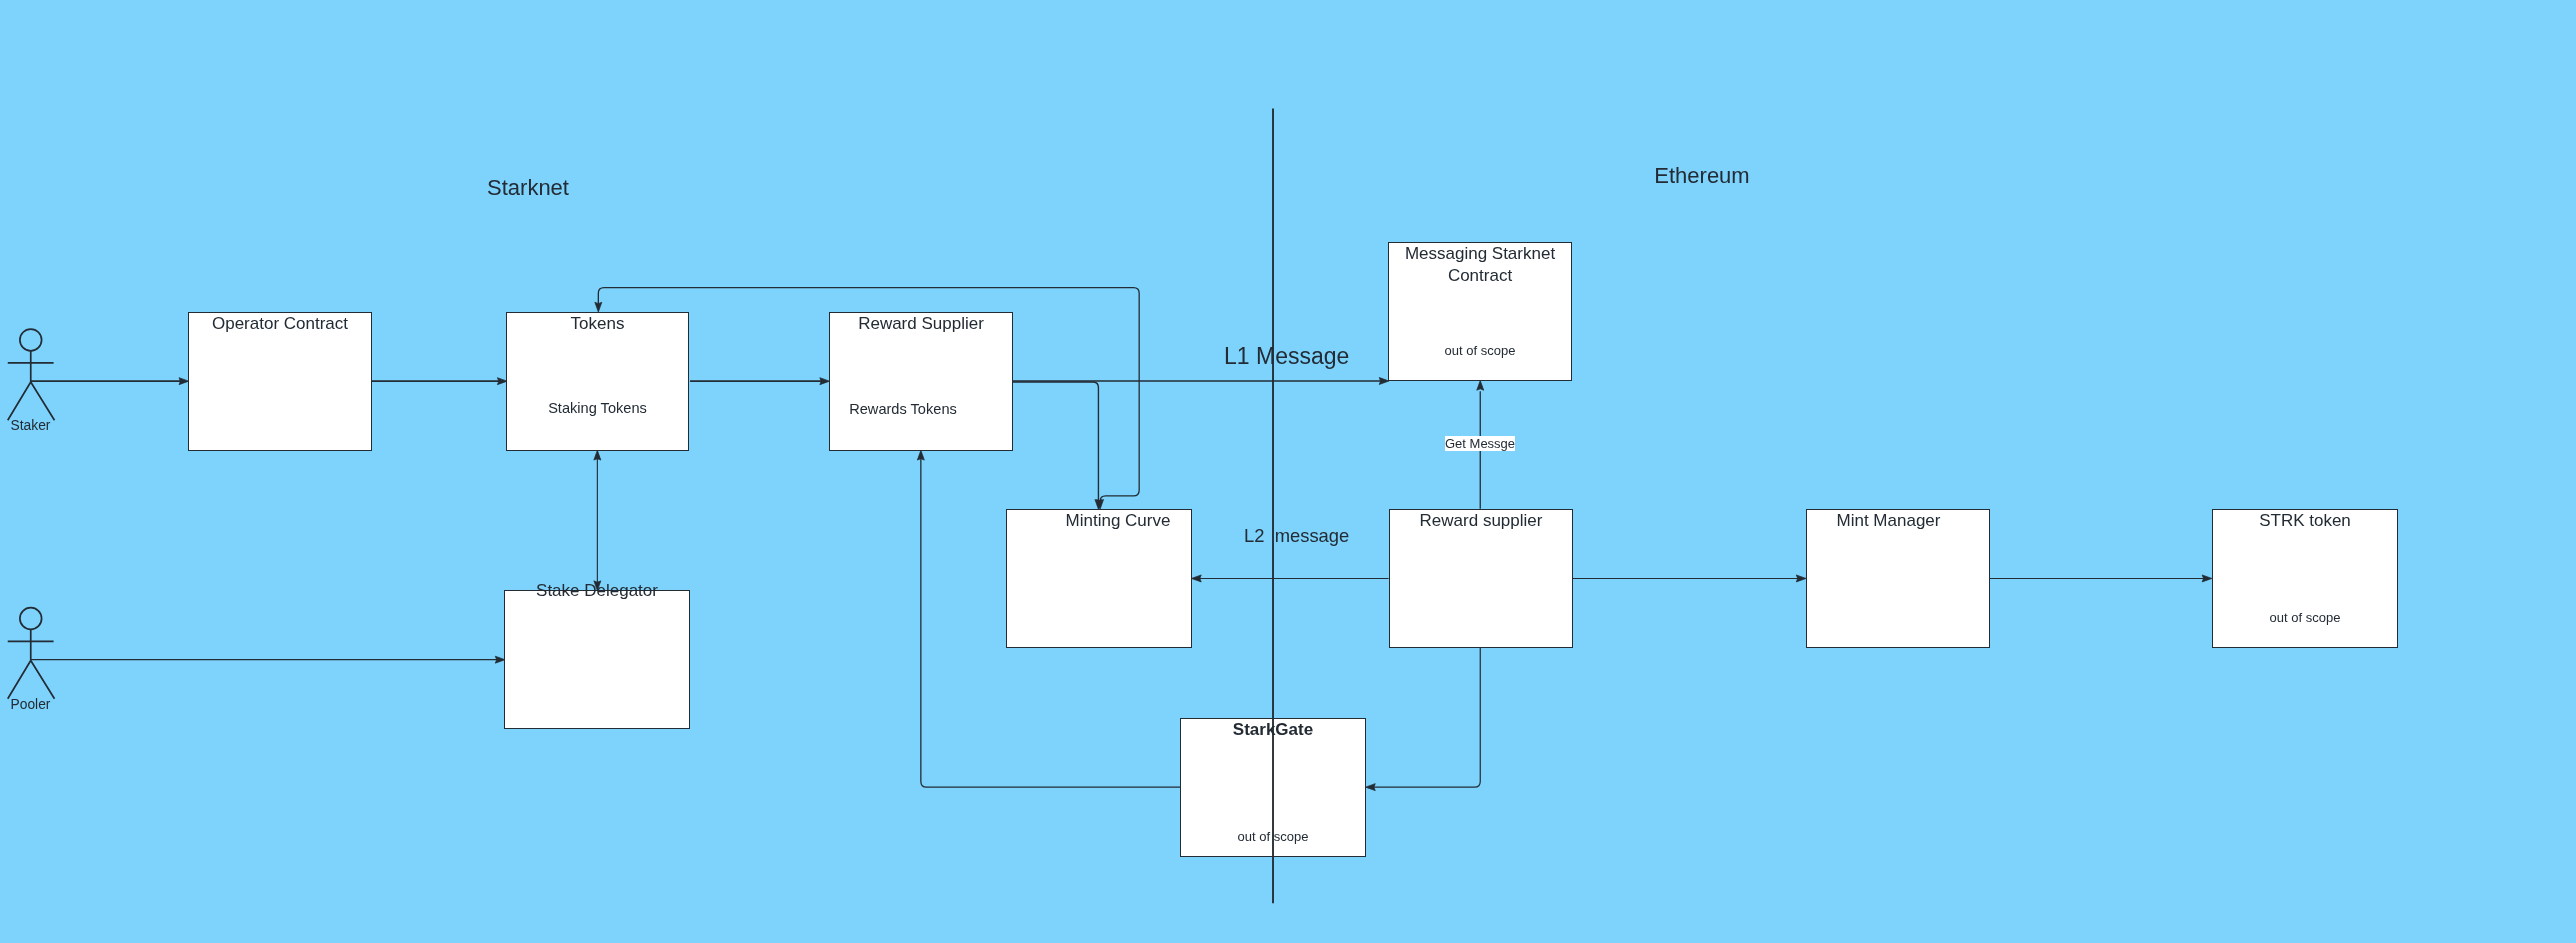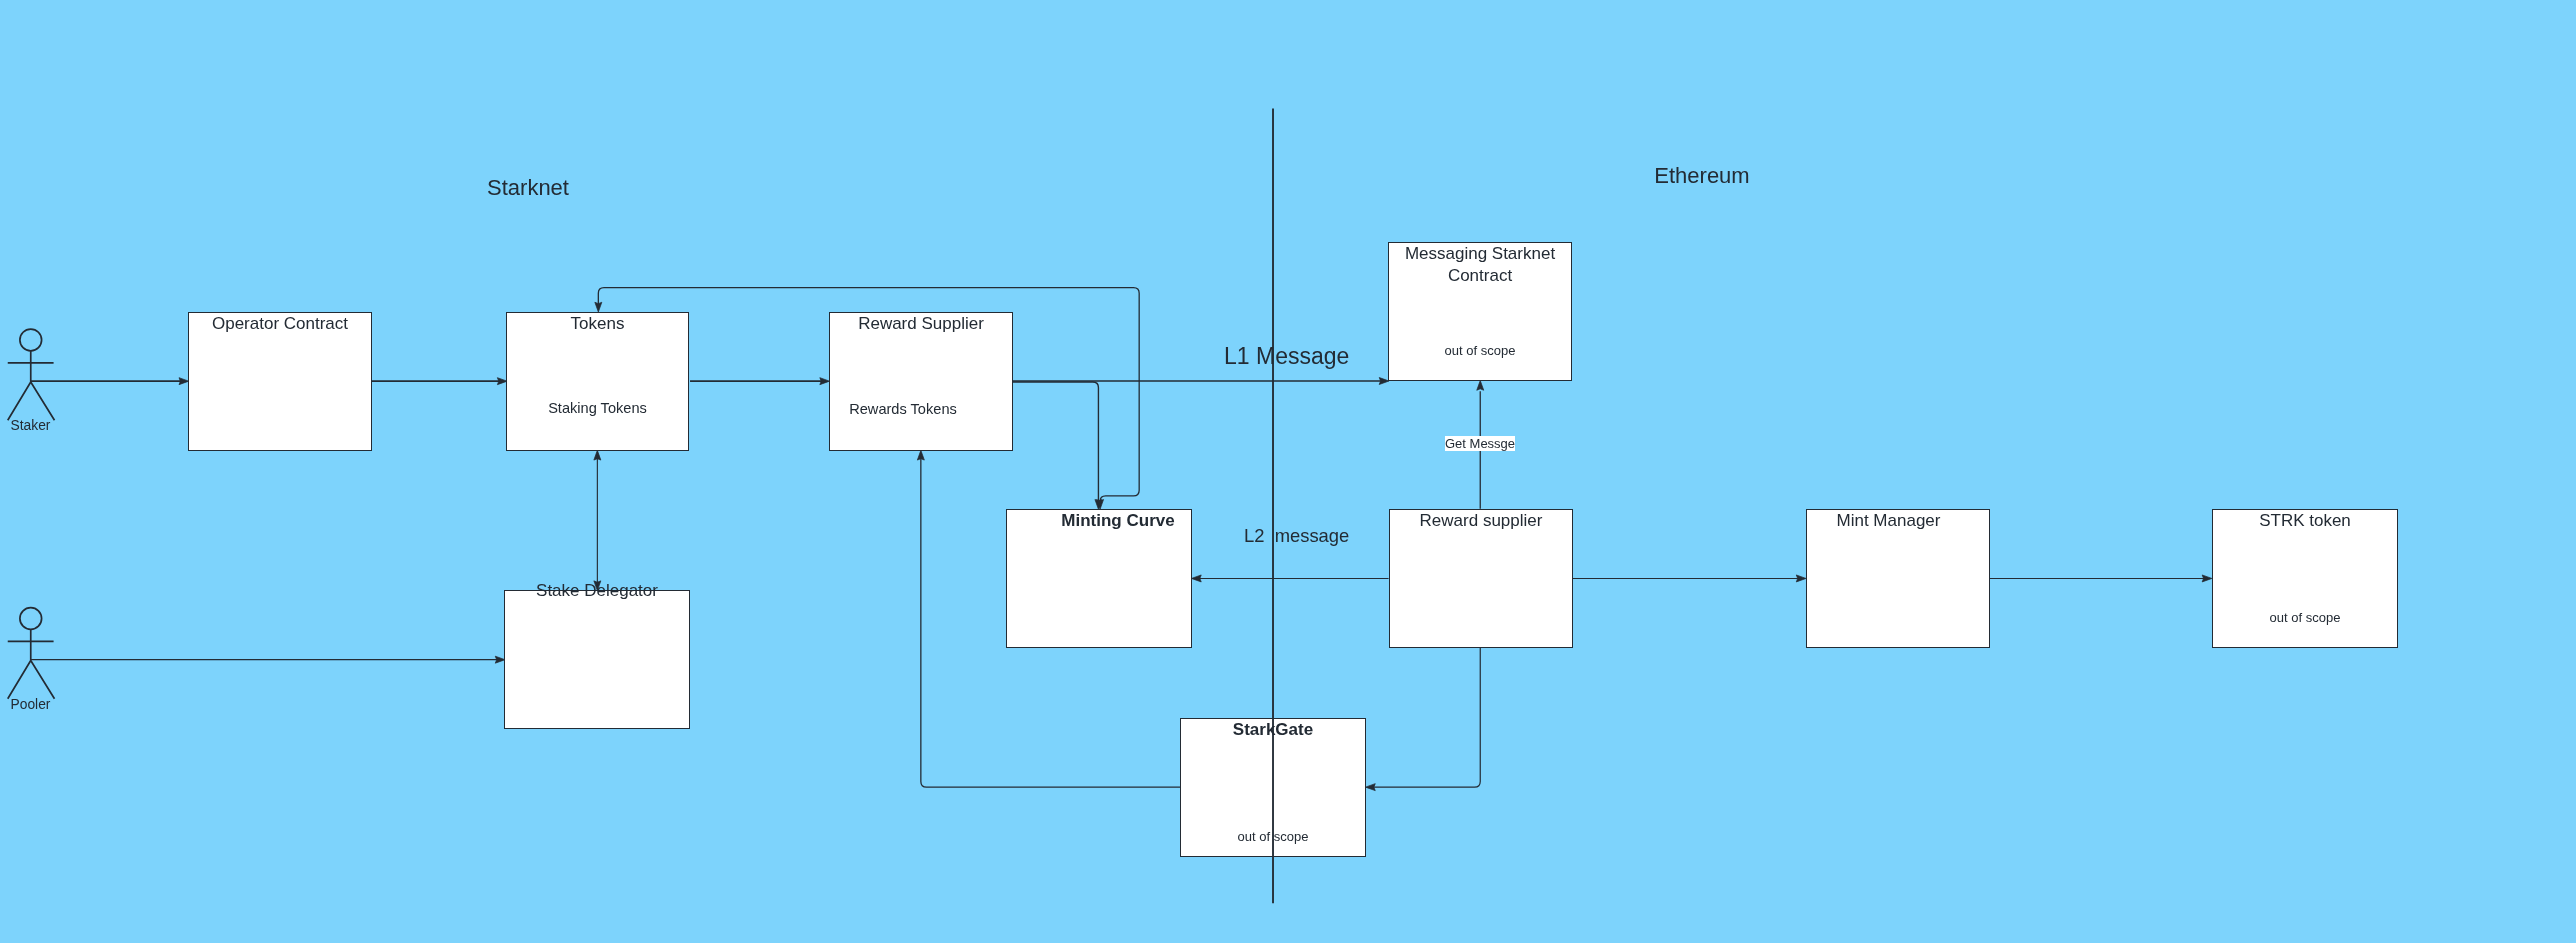--- a/index.html
+++ b/index.html
@@ -161,21 +161,21 @@
       <div class="node" style="left: 829px; top: 312px; width: 184px; height: 139px;"></div>
       <div class="node-title" style="left: 829px; width: 184px; font-size: 17px; line-height: 22px; top: 313px;">Reward Supplier</div>
       <div class="node-sub" style="left: 829px; width: 148px; font-size: 14.6px; line-height: 18px; top: 400px;">Rewards Tokens</div>
       <div class="node" style="left: 1388px; top: 242px; width: 184px; height: 139px;"></div>
       <div class="node-title" style="left: 1388px; width: 184px; font-size: 17px; line-height: 22px; top: 243px;">Messaging Starknet
 Contract</div>
       <div class="node-sub" style="left: 1388px; width: 184px; font-size: 13px; line-height: 15.4px; top: 343px;">out of scope</div>
       <div class="node" style="left: 504px; top: 590px; width: 186px; height: 139px;"></div>
       <div class="node-title" style="left: 504px; width: 186px; font-size: 17px; line-height: 22px; top: 580px;">Stake Delegator</div>
       <div class="node" style="left: 1006px; top: 509px; width: 186px; height: 139px;"></div>
-      <div class="node-title" style="left: 1006px; width: 224px; font-size: 17px; line-height: 22px; top: 510px; font-weight: bold;">Minting Curve</div>
+      <div class="node-title" style="left: 1006px; width: 224px; font-size: 17px; line-height: 22px; top: 510px;">Minting Curve</div>
       <div class="node" style="left: 1389px; top: 509px; width: 184px; height: 139px;"></div>
       <div class="node-title" style="left: 1389px; width: 184px; font-size: 17px; line-height: 22px; top: 510px;">Reward supplier</div>
       <div class="node" style="left: 1806px; top: 509px; width: 184px; height: 139px;"></div>
       <div class="node-title" style="left: 1806px; width: 165px; font-size: 17px; line-height: 22px; top: 510px;">Mint Manager</div>
       <div class="node" style="left: 2212px; top: 509px; width: 186px; height: 139px;"></div>
       <div class="node-title" style="left: 2212px; width: 186px; font-size: 17px; line-height: 22px; top: 510px;">STRK token</div>
       <div class="node-sub" style="left: 2212px; width: 186px; font-size: 13px; line-height: 15.4px; top: 610px;">out of scope</div>
       <div class="node" style="left: 1180px; top: 718px; width: 186px; height: 139px;"></div>
       <div class="node-title" style="left: 1180px; width: 186px; font-size: 17px; line-height: 22px; top: 719px; font-weight: bold;">StarkGate</div>
       <div class="node-sub" style="left: 1180px; width: 186px; font-size: 13px; line-height: 15.4px; top: 829px;">out of scope</div>

